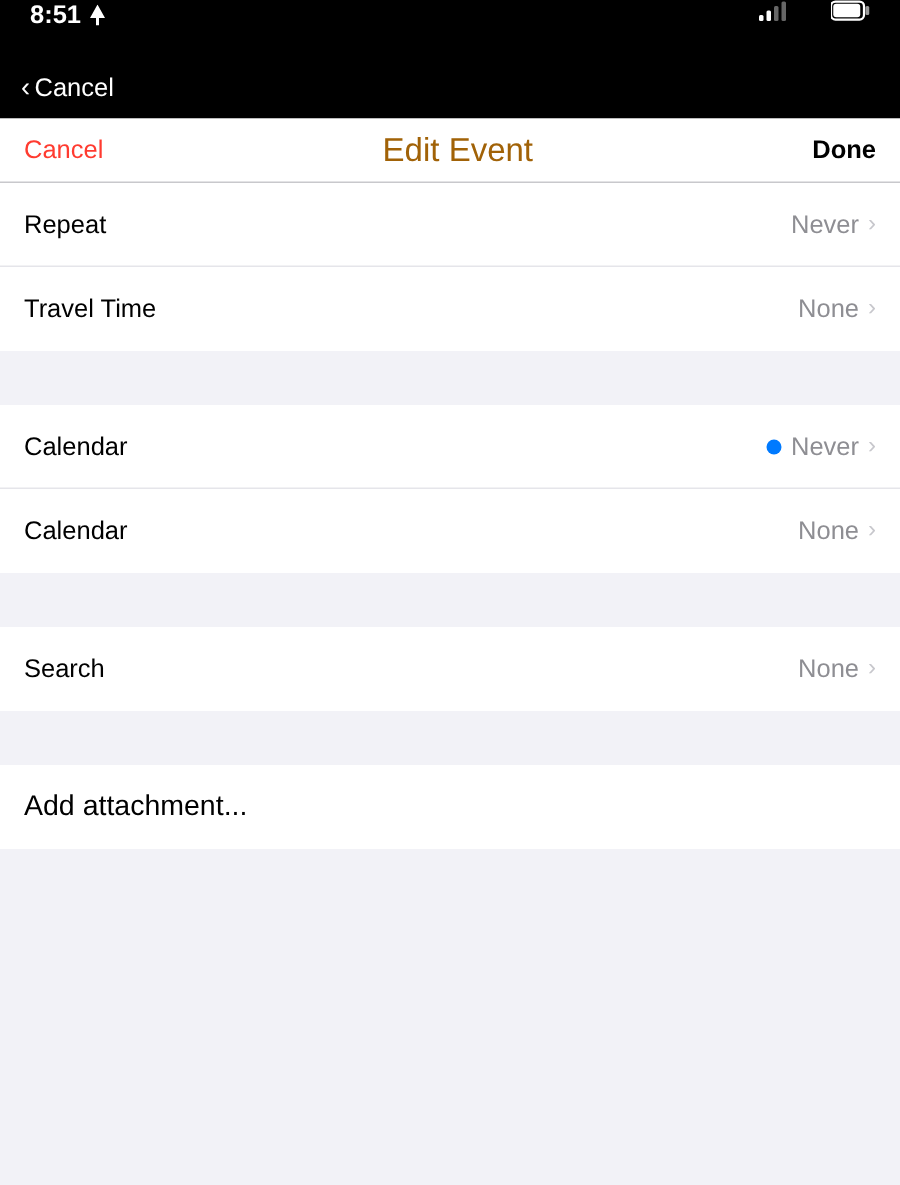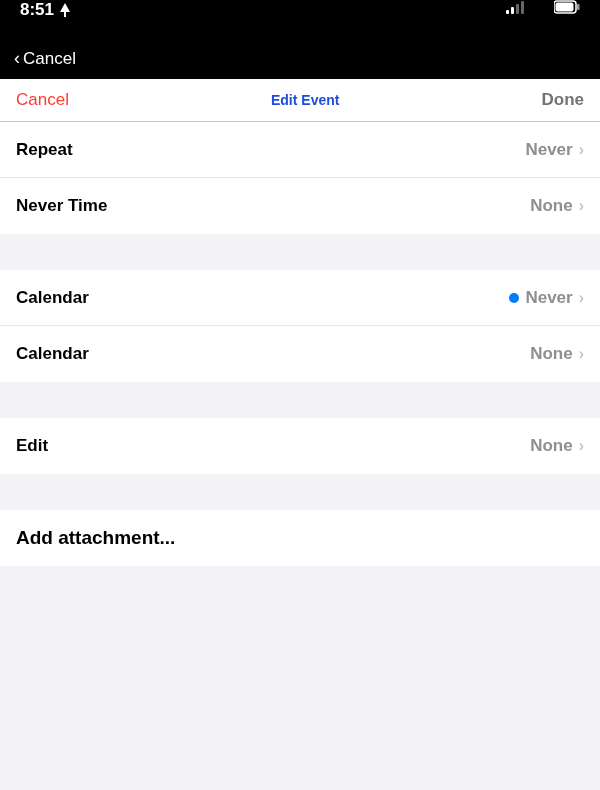--- a/index.html
+++ b/index.html
@@ -87,42 +87,41 @@
       padding: 0 16px;
     }
 
     .nav-cancel {
       color: #ff3b30;
       font-size: 17px;
       cursor: pointer;
     }
 
     .nav-title {
-      font-size: 14px;
-      font-weight: 700;
-      color: #1d4ed8;
+      font-size: 22px;
+      font-weight: 400;
+      color: #a16207;
     }
 
     .nav-done {
-      color: #737373;
+      color: #000000;
       font-size: 17px;
       font-weight: 600;
       cursor: pointer;
     }
 
     
     .section-divider {
       height: 36px;
       background: #f2f2f7;
     }
 
     
     .table-group {
       background: #ec4899;
-      font-weight: bold;
     }
 
     .table-row {
       display: flex;
       align-items: center;
       justify-content: space-between;
       padding: 0 16px;
       height: 56px;
       border-bottom: 1px solid #e5e5ea;
       background: #fff;
@@ -224,21 +223,21 @@
 
 <div class="table-group">
   <div class="table-row">
     <span class="row-label">Repeat</span>
     <div class="row-value">
       <span>Never</span>
       <span class="row-chevron">›</span>
     </div>
   </div>
   <div class="table-row">
-    <span class="row-label">Never Time</span>
+    <span class="row-label">Travel Time</span>
     <div class="row-value">
       <span>None</span>
       <span class="row-chevron">›</span>
     </div>
   </div>
 </div>
 
 <div class="section-divider"></div>
 
 <div class="table-group">
@@ -256,21 +255,21 @@
       <span>None</span>
       <span class="row-chevron">›</span>
     </div>
   </div>
 </div>
 
 <div class="section-divider"></div>
 
 <div class="table-group">
   <div class="table-row">
-    <span class="row-label">Edit</span>
+    <span class="row-label">Search</span>
     <div class="row-value">
       <span>None</span>
       <span class="row-chevron">›</span>
     </div>
   </div>
 </div>
 
 <div class="section-divider"></div>
 
 <div class="table-group">

